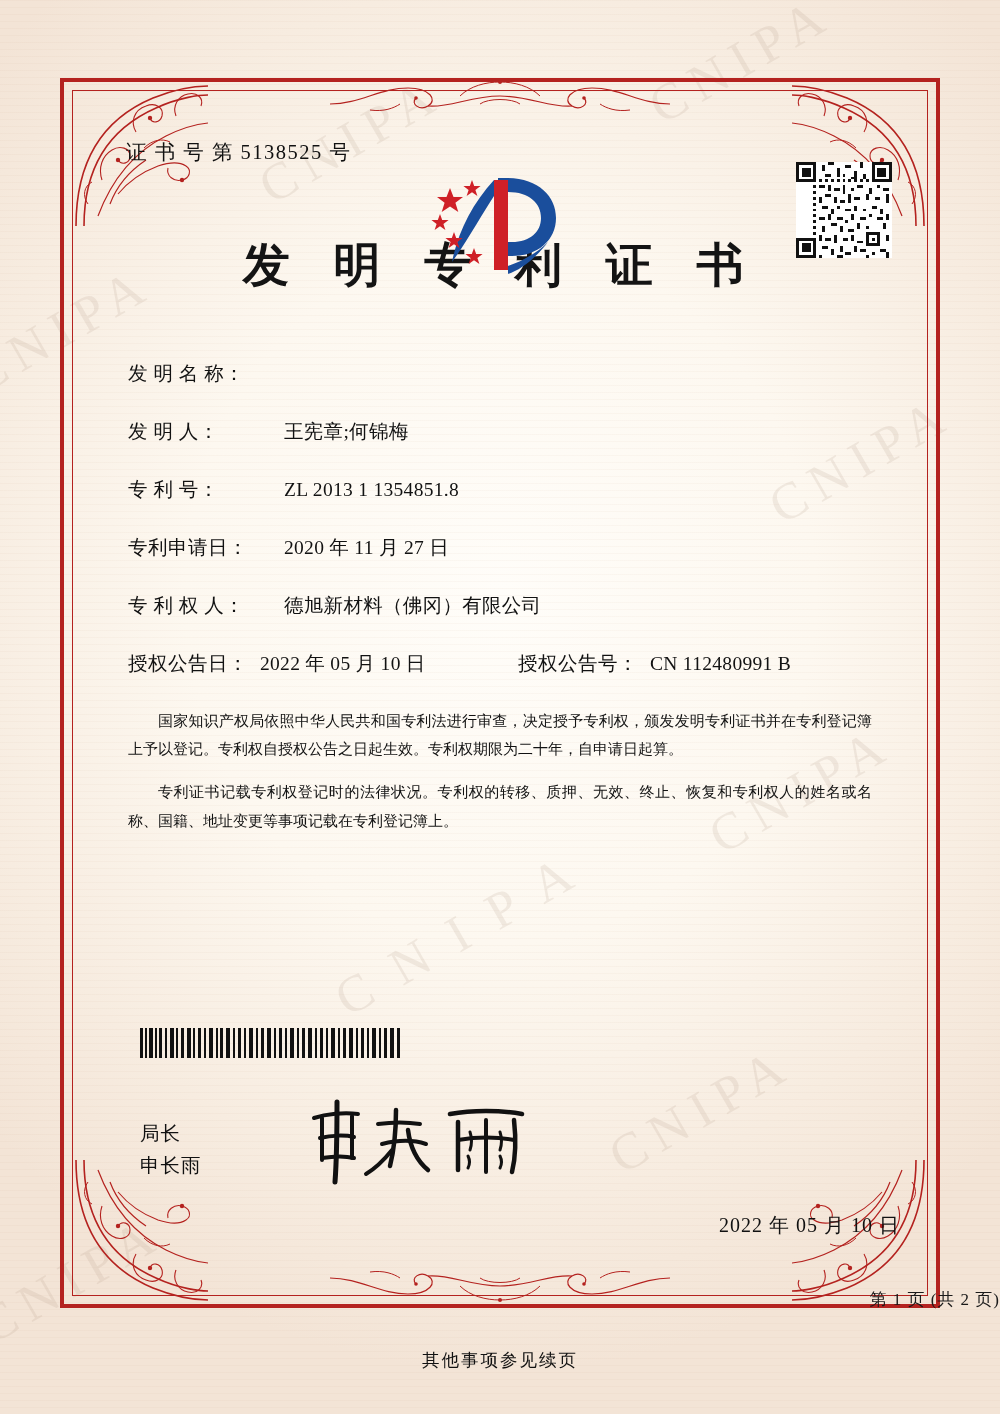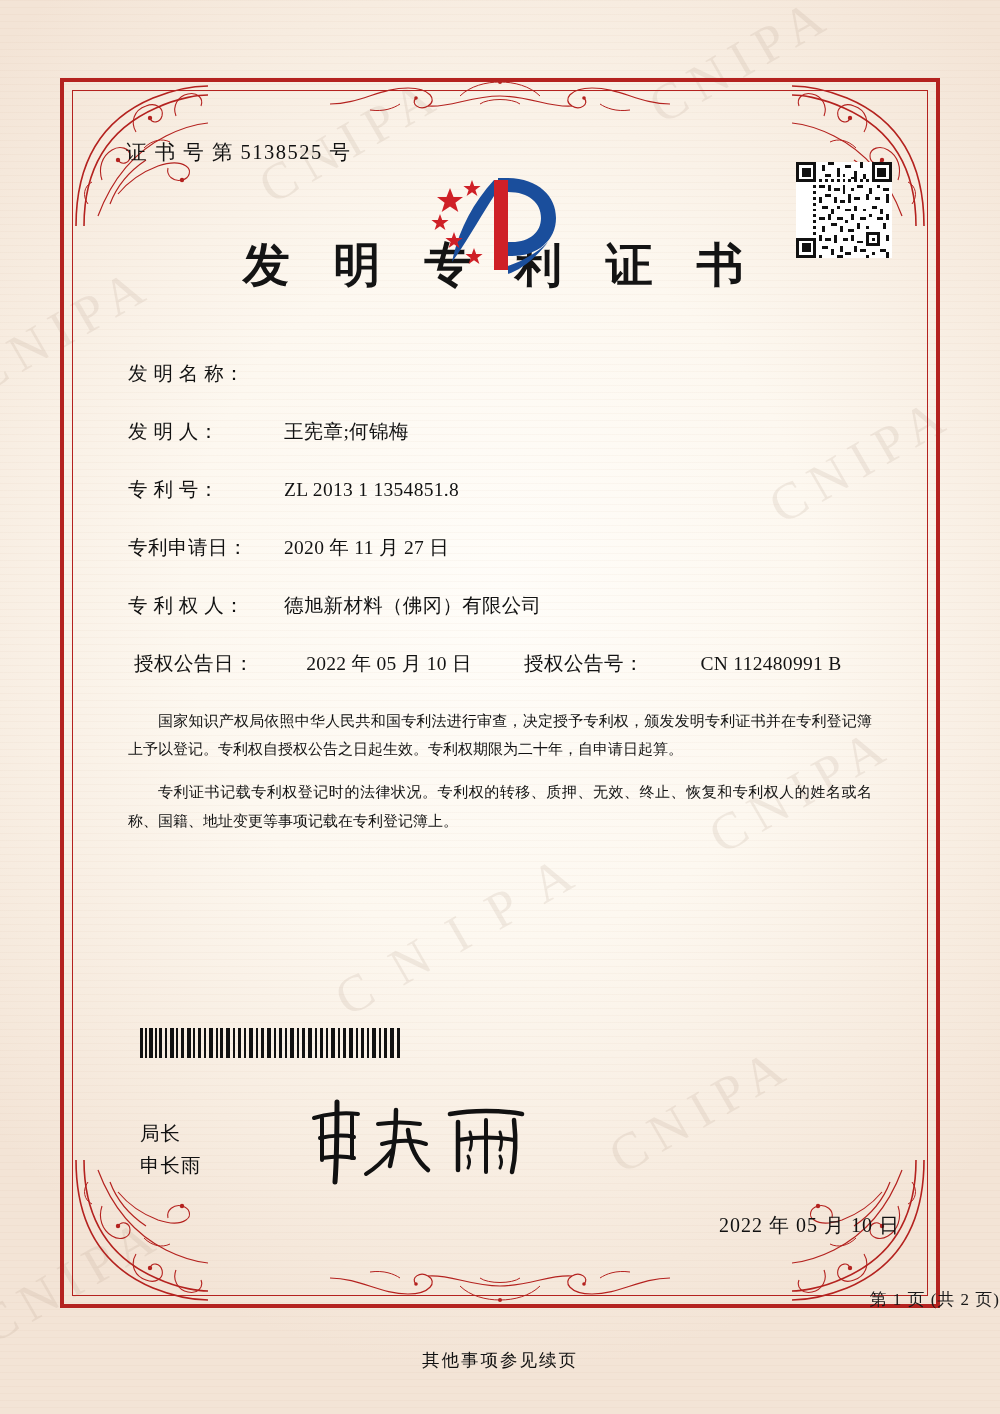--- a/index.html
+++ b/index.html
@@ -155,21 +155,20 @@
   .fvalue {
     flex: 1;
     letter-spacing: 0.3px;
   }
   .fvalue .line2 { display: block; }
 
   .frow-dual {
     display: flex;
     align-items: flex-start;
     margin-bottom: 14px;
-    text-align: center;
   }
   .dual-left { width: 390px; flex: 0 0 390px; display: flex; }
   .dual-right { flex: 1; display: flex; }
   .dual-left .flabel { width: 132px; flex: 0 0 132px; }
   .dual-right .flabel { width: 132px; flex: 0 0 132px; }
 
   .paras {
     margin-top: 24px;
     margin-left: 36px;
     margin-right: 20px;

